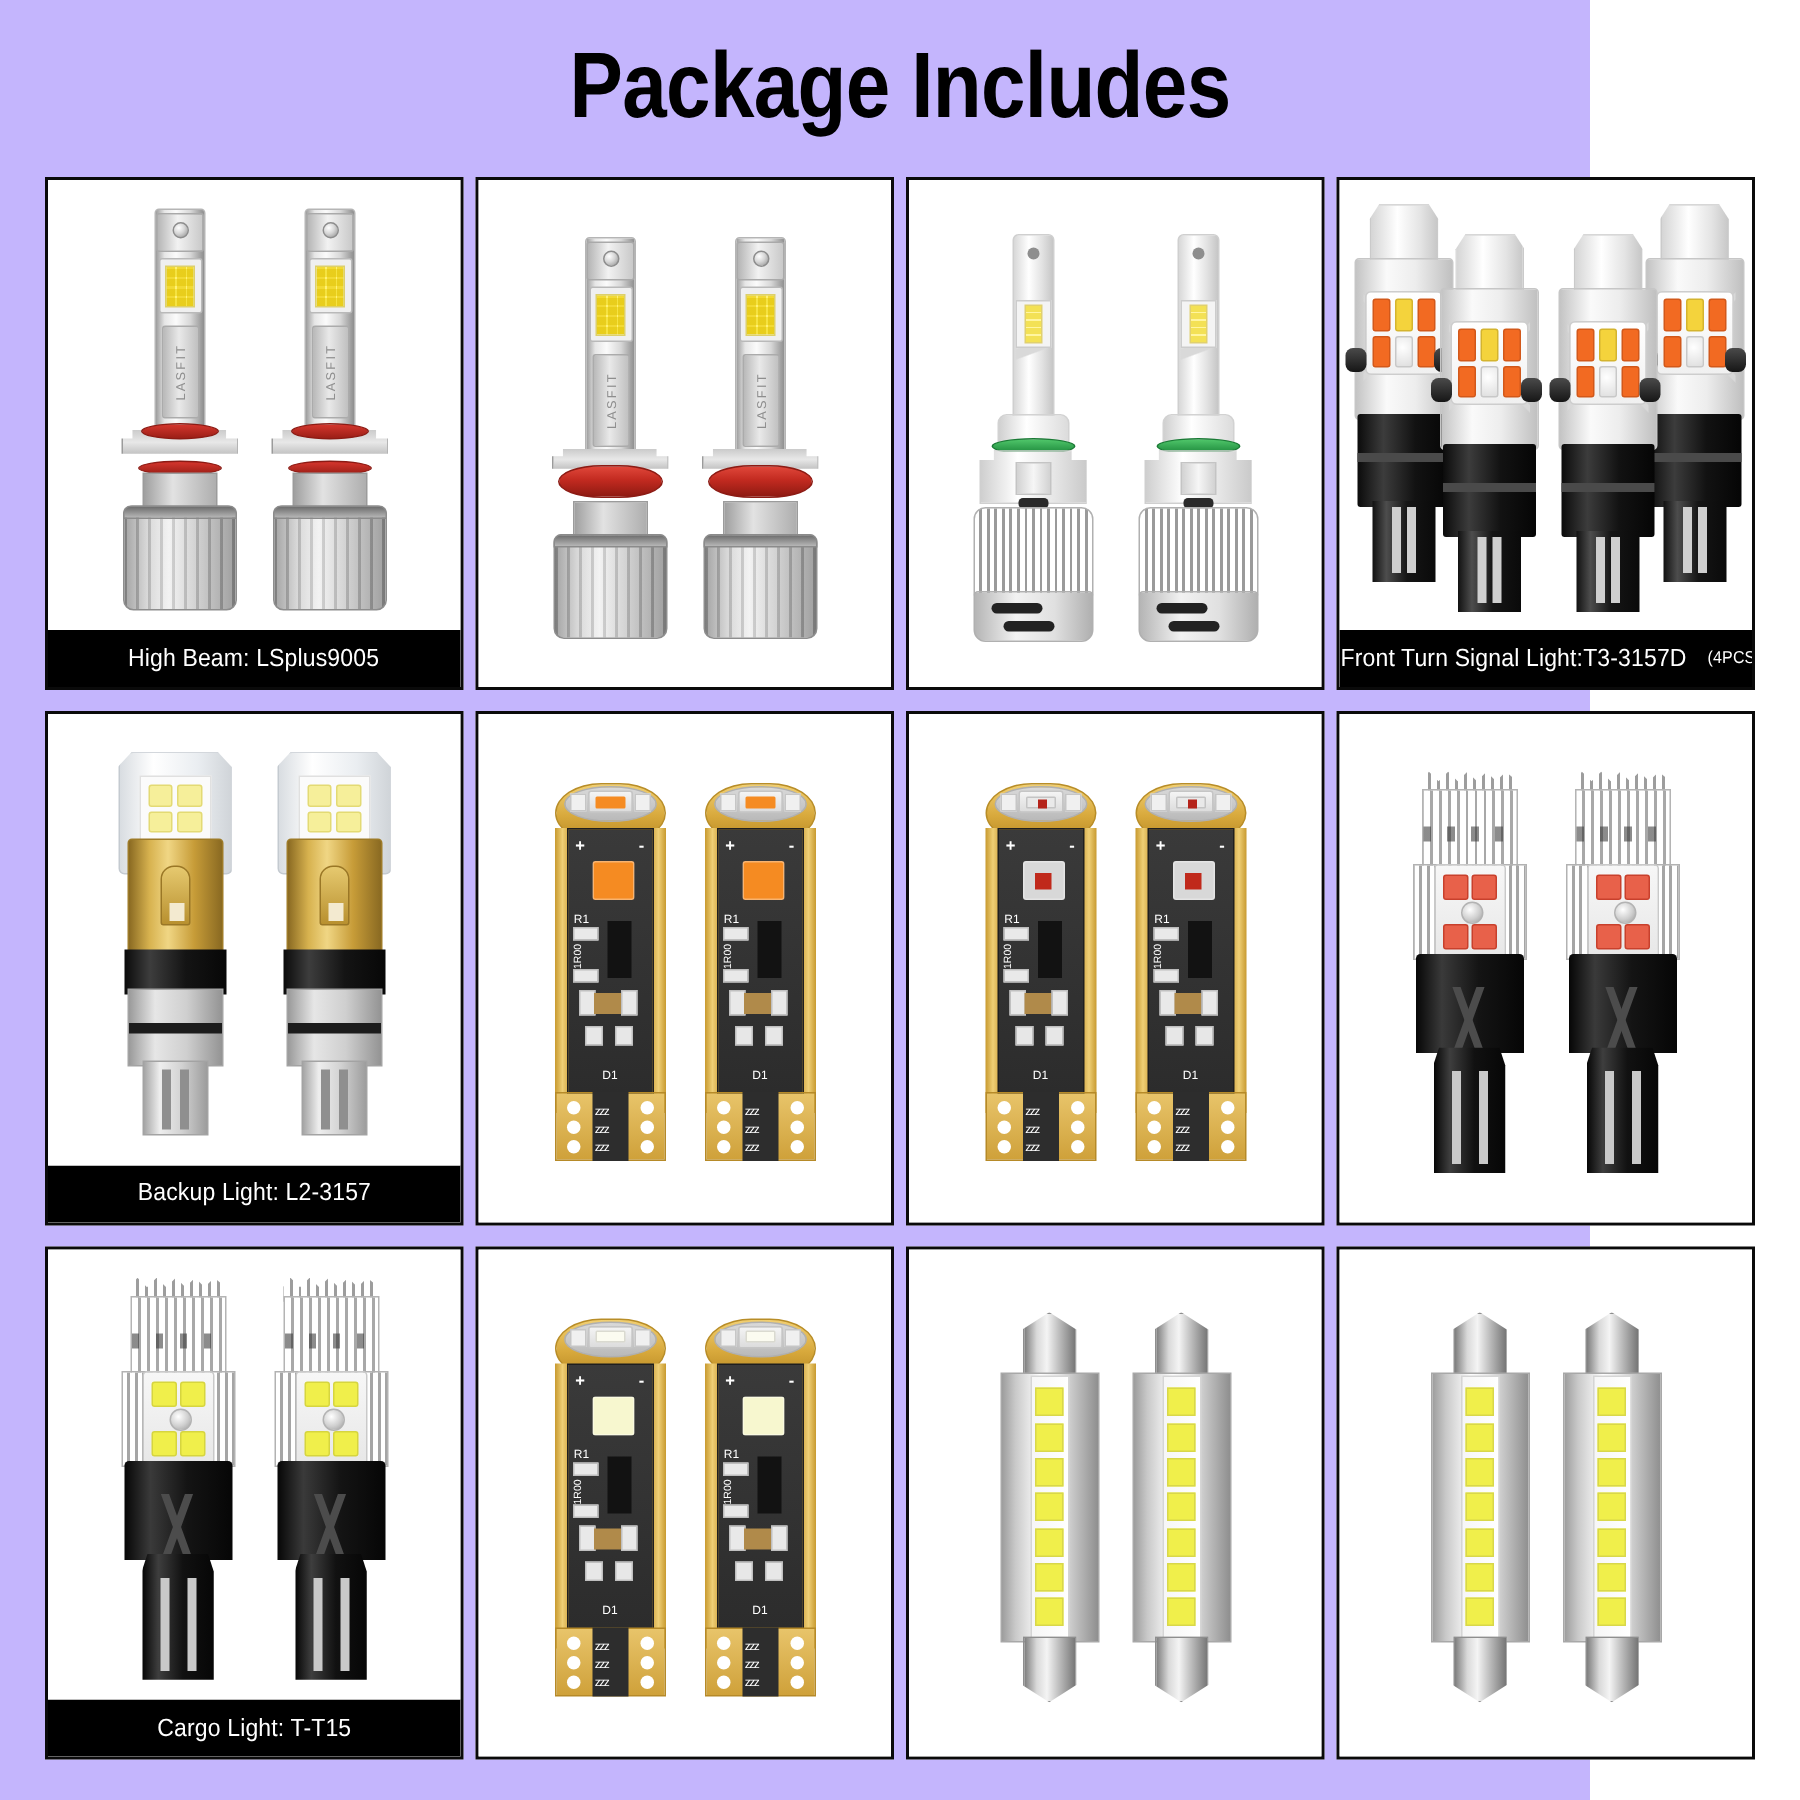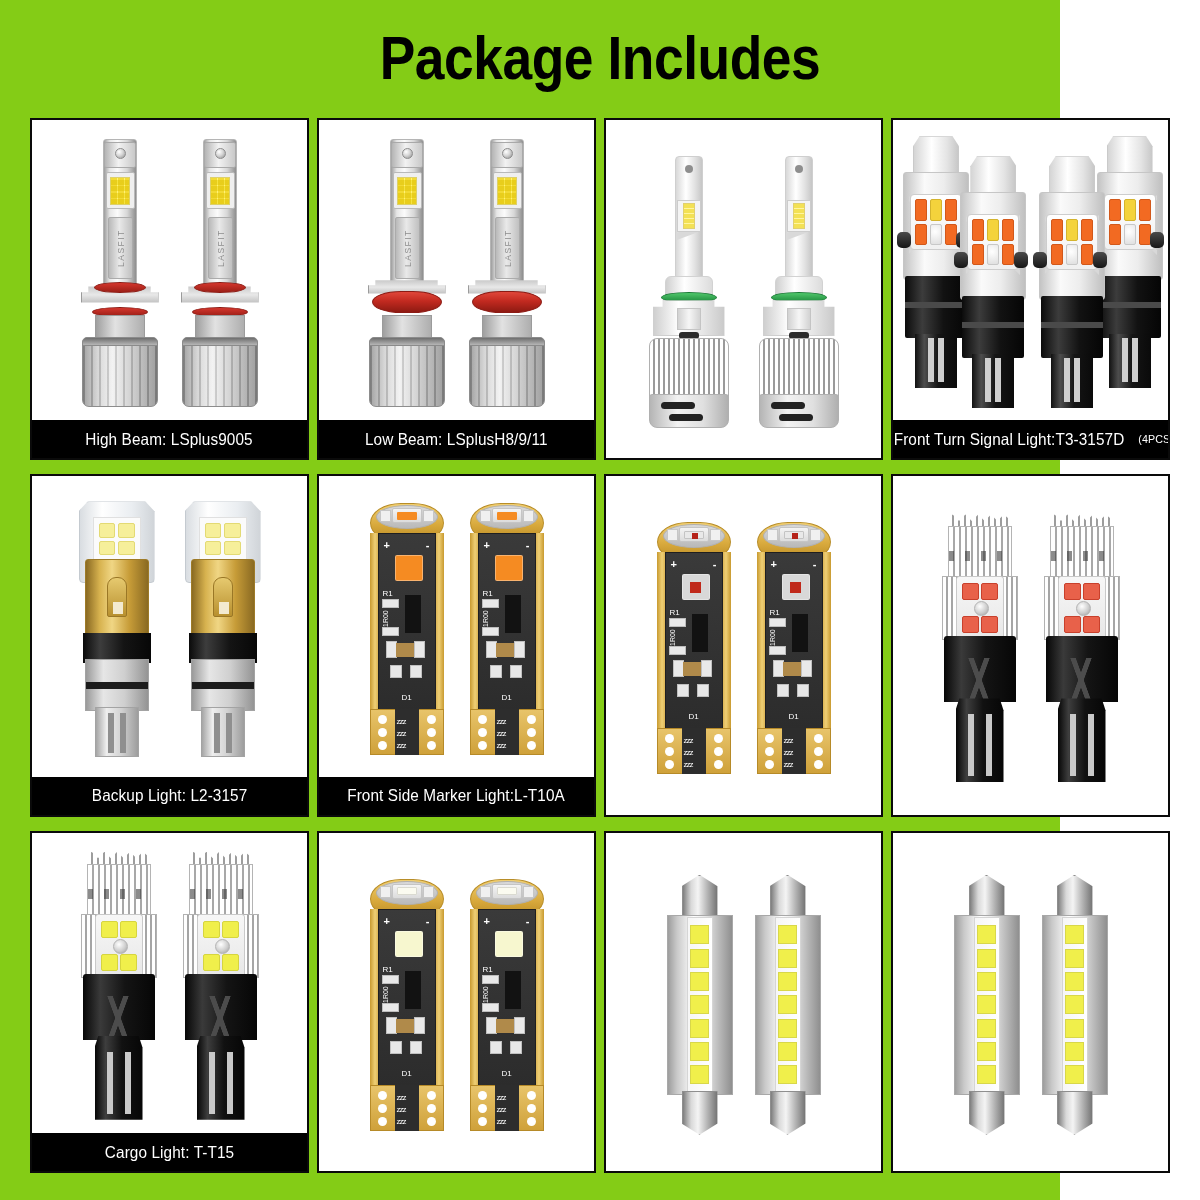--- a/index.html
+++ b/index.html
@@ -2,21 +2,21 @@
 <html><head>
 <meta charset="utf-8">
 <style>
   * { box-sizing: border-box; margin: 0; padding: 0; }
   html, body {
     width: 1200px; height: 1200px;
     background: #ffffff;
     font-family: "Liberation Sans", sans-serif;
     overflow: hidden;
   }
-  #page { position: relative; width: 1060px; height: 1200px; background: #84cc16; }
+  #page { position: relative; width: 1060px; height: 1200px; background: #c4b5fd; }
 
   
   .title {
     position: absolute; top: 22px; left: 0; width: 1200px;
     text-align: center;
     font-family: "Liberation Sans", sans-serif;
     font-size: 62px; font-weight: bold;
     letter-spacing: -0.5px;
     color: #000;
     transform: scaleX(0.86);
@@ -541,23 +541,20 @@
               <div class="chip"></div>
             </div>
           <div class="brandplate"></div>
             <div class="brandtxt">LASFIT</div>
           <div class="flange"></div>
             <div class="ringA"></div>
           <div class="neck"></div>
             <div class="base"></div>
             <div class="baselip"></div>
         </div>
-      </div>
-      <div class="label">
-        <span class="main">Low Beam: LSplusH8/9/11</span>
       </div>
     </div>
 
     <div class="cell">
       <div class="art pair">
         <div class="fg">
           <div class="stem"></div>
             <div class="stemslash"></div>
             <div class="stemdot"></div>
           <div class="chipwin">
@@ -784,23 +781,20 @@
             </div>
             <div class="holes r">
               <i></i>
               <i></i>
               <i></i>
             </div>
           <div class="zz" style="top:214px">zzz</div>
           <div class="zz" style="top:226px">zzz</div>
           <div class="zz" style="top:238px">zzz</div>
         </div>
-      </div>
-      <div class="label">
-        <span class="main">Front Side Marker Light:L-T10A</span>
       </div>
     </div>
 
     <div class="cell">
       <div class="art pair">
         <div class="t10 red">
           <div class="capring"></div>
             <div class="captop"></div>
           <div class="capslot-l"></div>
             <div class="capslot-r"></div>

